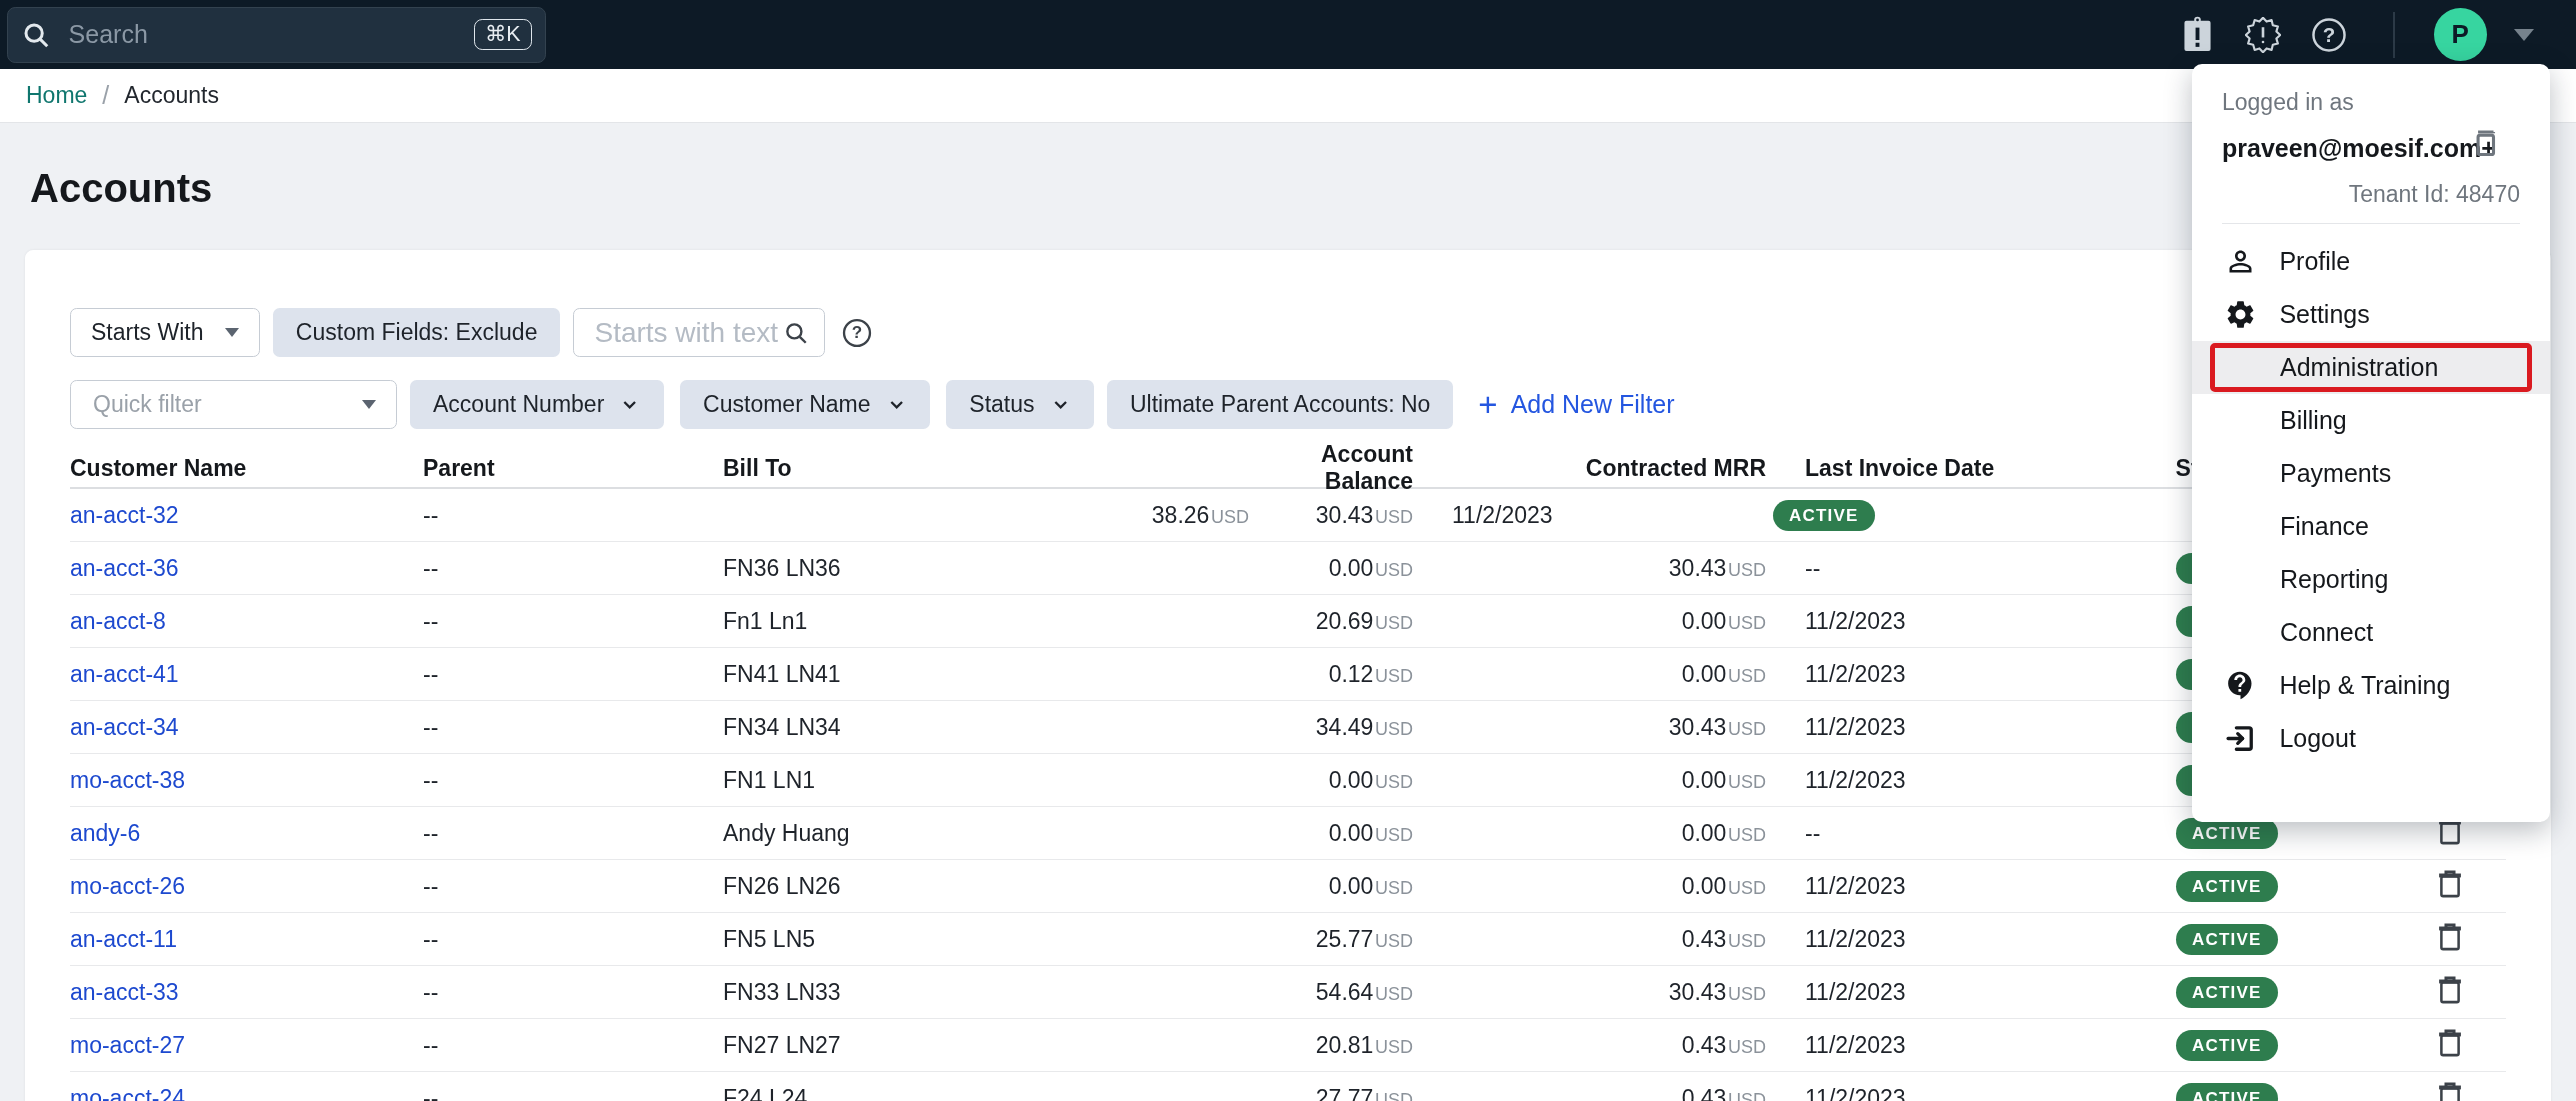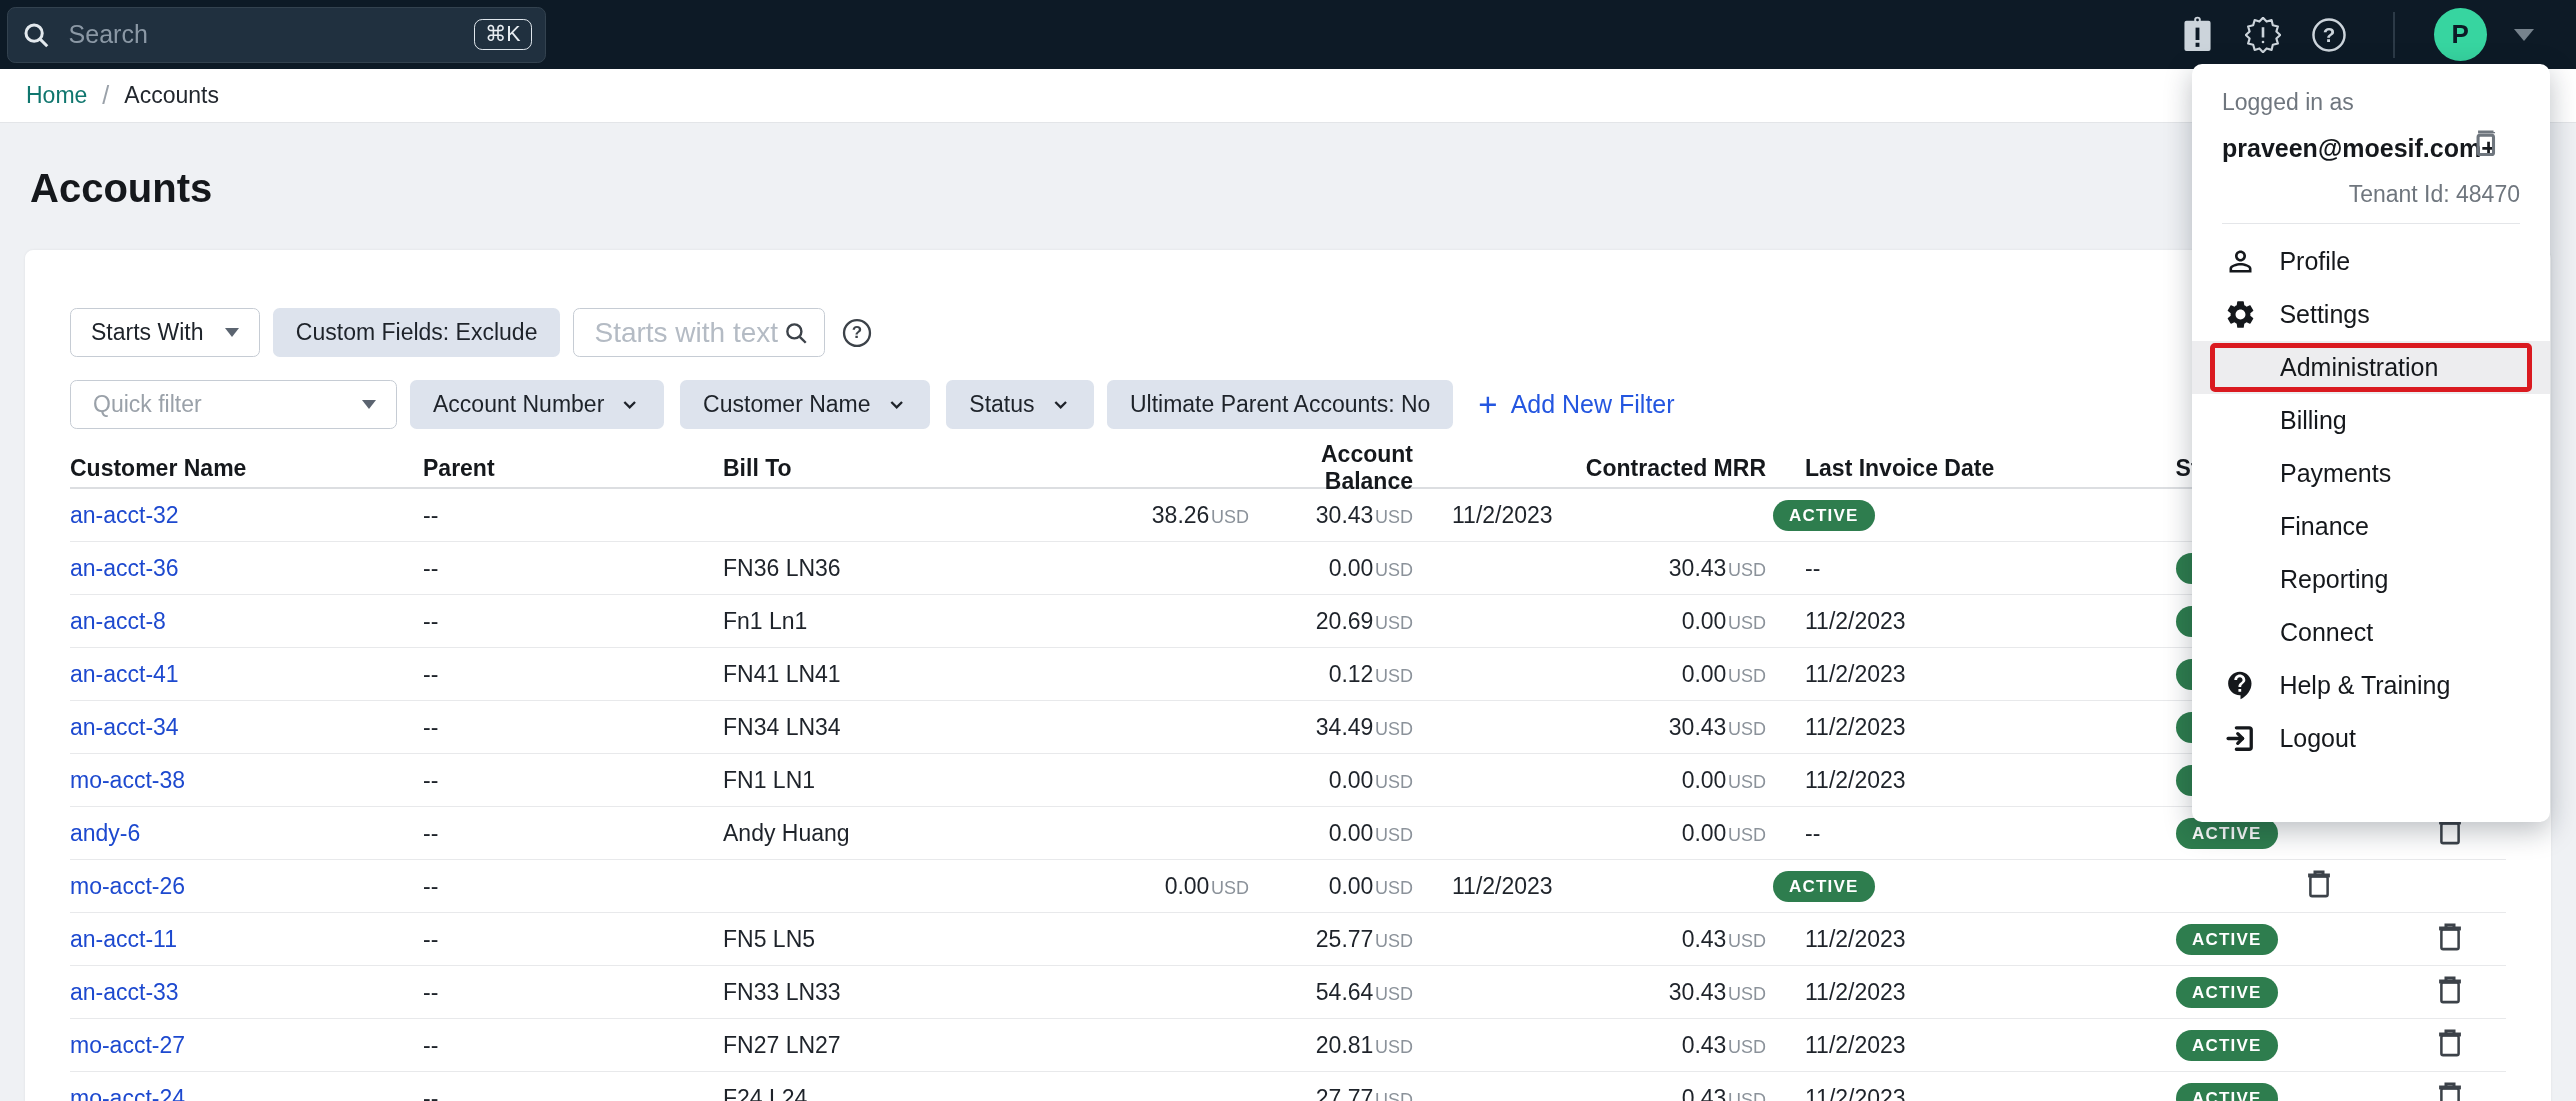--- a/index.html
+++ b/index.html
@@ -338,20 +338,21 @@
                 <rect x="4.5" y="7.5" width="15" height="17" rx="1.5"></rect>
                 <path d="M2.5 6.5 h19" stroke-width="3.4"></path>
                 <path d="M8.5 6 v-2.5 h7 V6" stroke-width="2.6"></path>
               </svg>
           </span></div>
         </div>
 
         <div class="t-grid t-row">
           <div><a href="#" class="rowlink">mo-acct-26</a></div>
           <div>--</div>
+          <div>FN26 LN26</div>
           <div class="cell-num"><span>0.00</span><span class="cur">USD</span></div>
           <div class="cell-num"><span>0.00</span><span class="cur">USD</span></div>
           <div class="cell-date">11/2/2023</div>
           <div class="cell-status"><span class="badge">ACTIVE</span></div>
           <div class="cell-actions"><span class="trash">
             <svg width="28" height="31" viewBox="0 0 24 27" fill="none" stroke="#3c4249" stroke-width="2.2">
                 <rect x="4.5" y="7.5" width="15" height="17" rx="1.5"></rect>
                 <path d="M2.5 6.5 h19" stroke-width="3.4"></path>
                 <path d="M8.5 6 v-2.5 h7 V6" stroke-width="2.6"></path>
               </svg>

